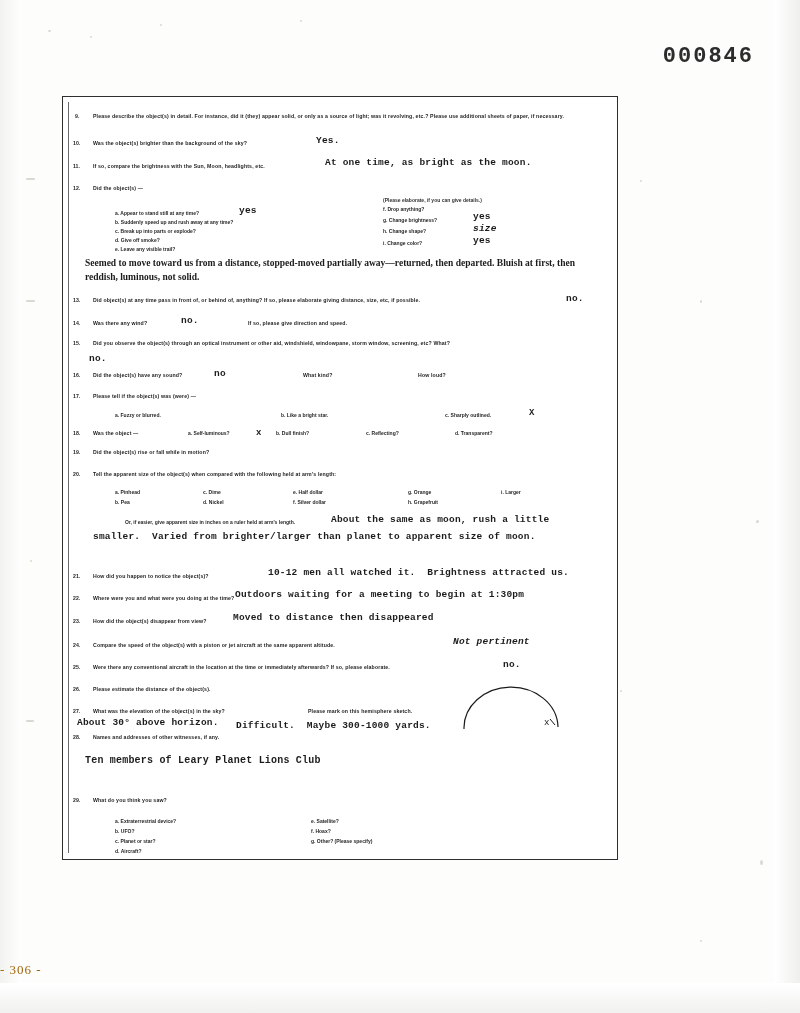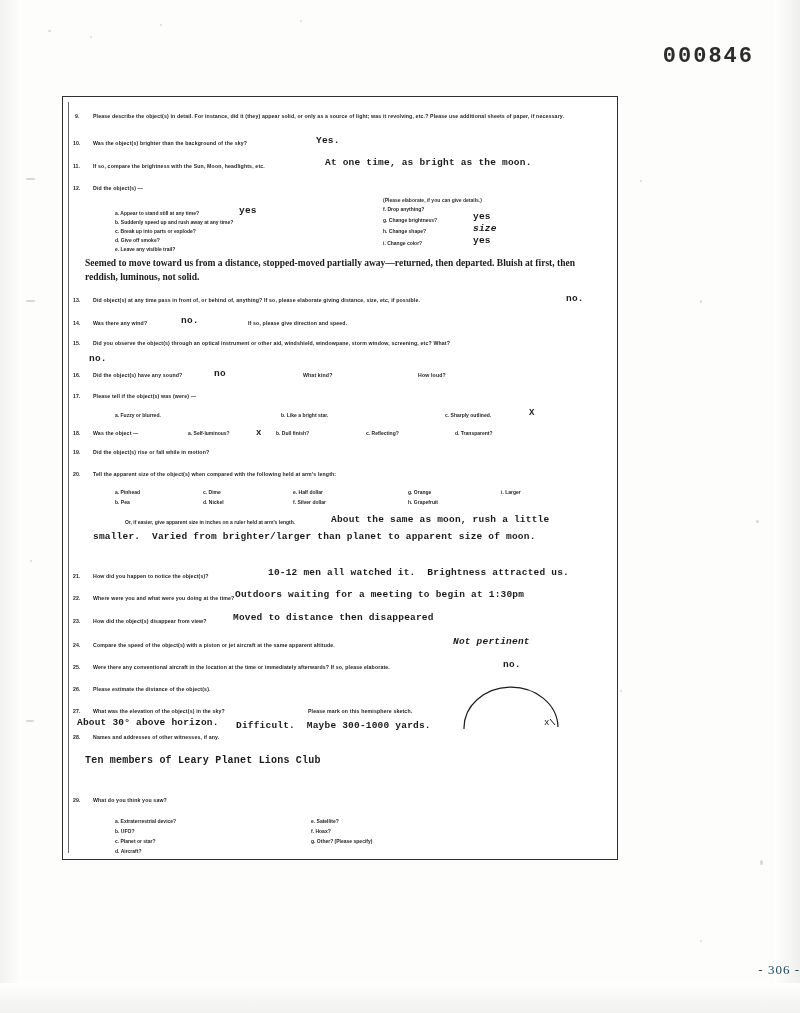--- a/index.html
+++ b/index.html
@@ -66,24 +66,24 @@
     left: 5px;
     top: 5px;
     width: 543px;
     height: 751px;
     border-left: 1px solid #6a6a6a;
   }
   .page-footer {
     position: absolute;
     left: 0; right: 0;
     top: 962px;
-    text-align: right;
+    text-align: left;
     font-family: "Liberation Serif", serif;
     font-size: 13px;
-    color: #0c4a6e;
+    color: #a16207;
     letter-spacing: 1px;
   }
   
   .q {
     position: absolute;
     font-size: 5.2px;
     color: #232323;
     line-height: 1.45;
     letter-spacing: .15px;
     font-weight: 700;

